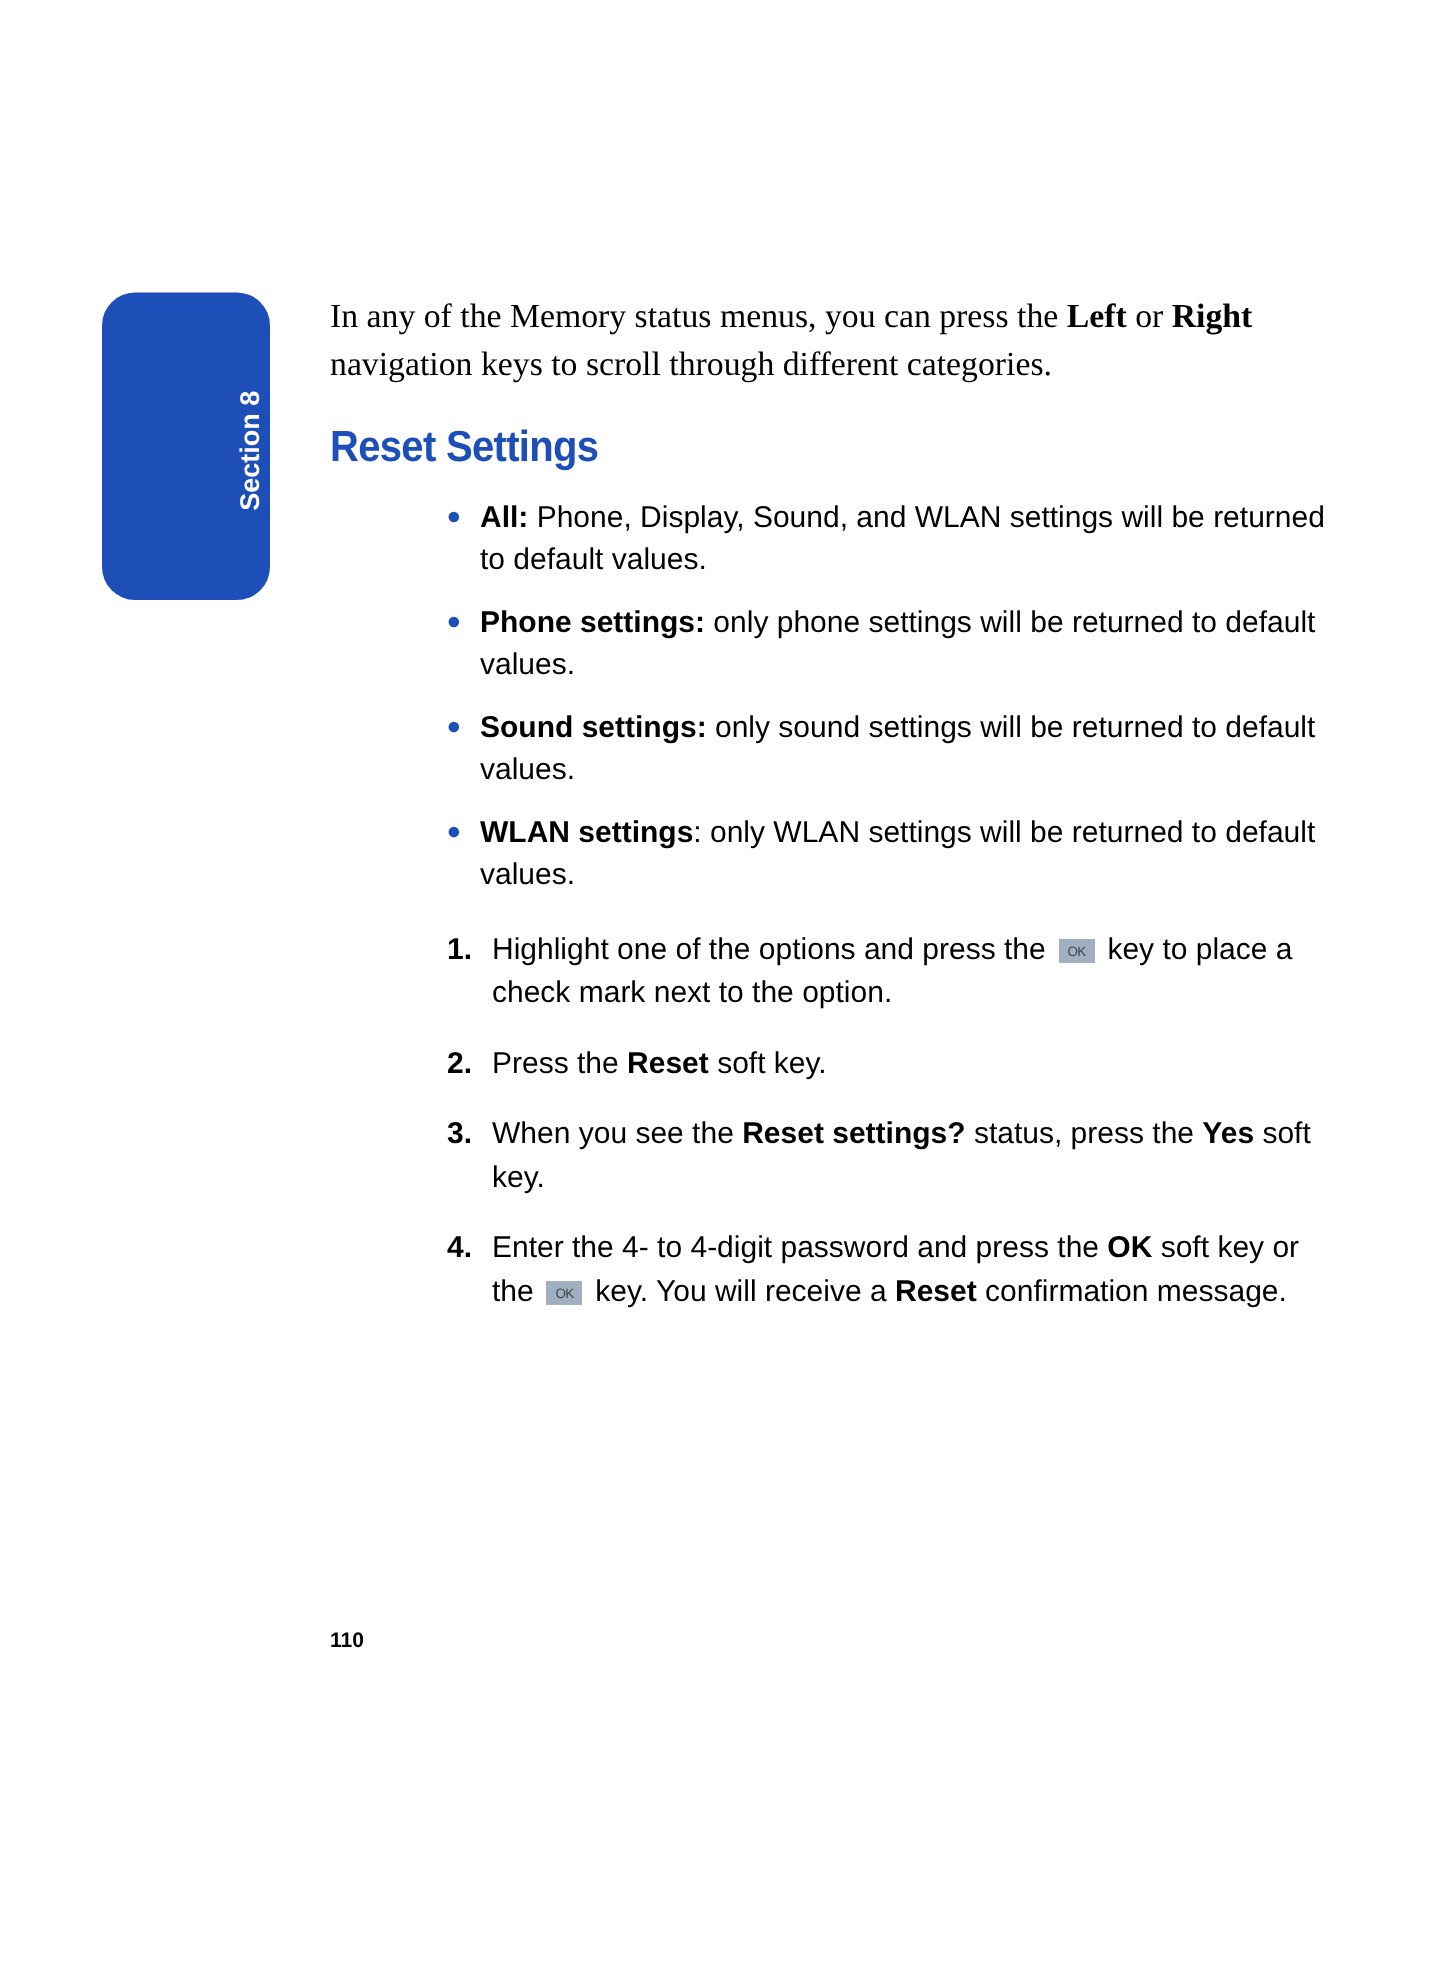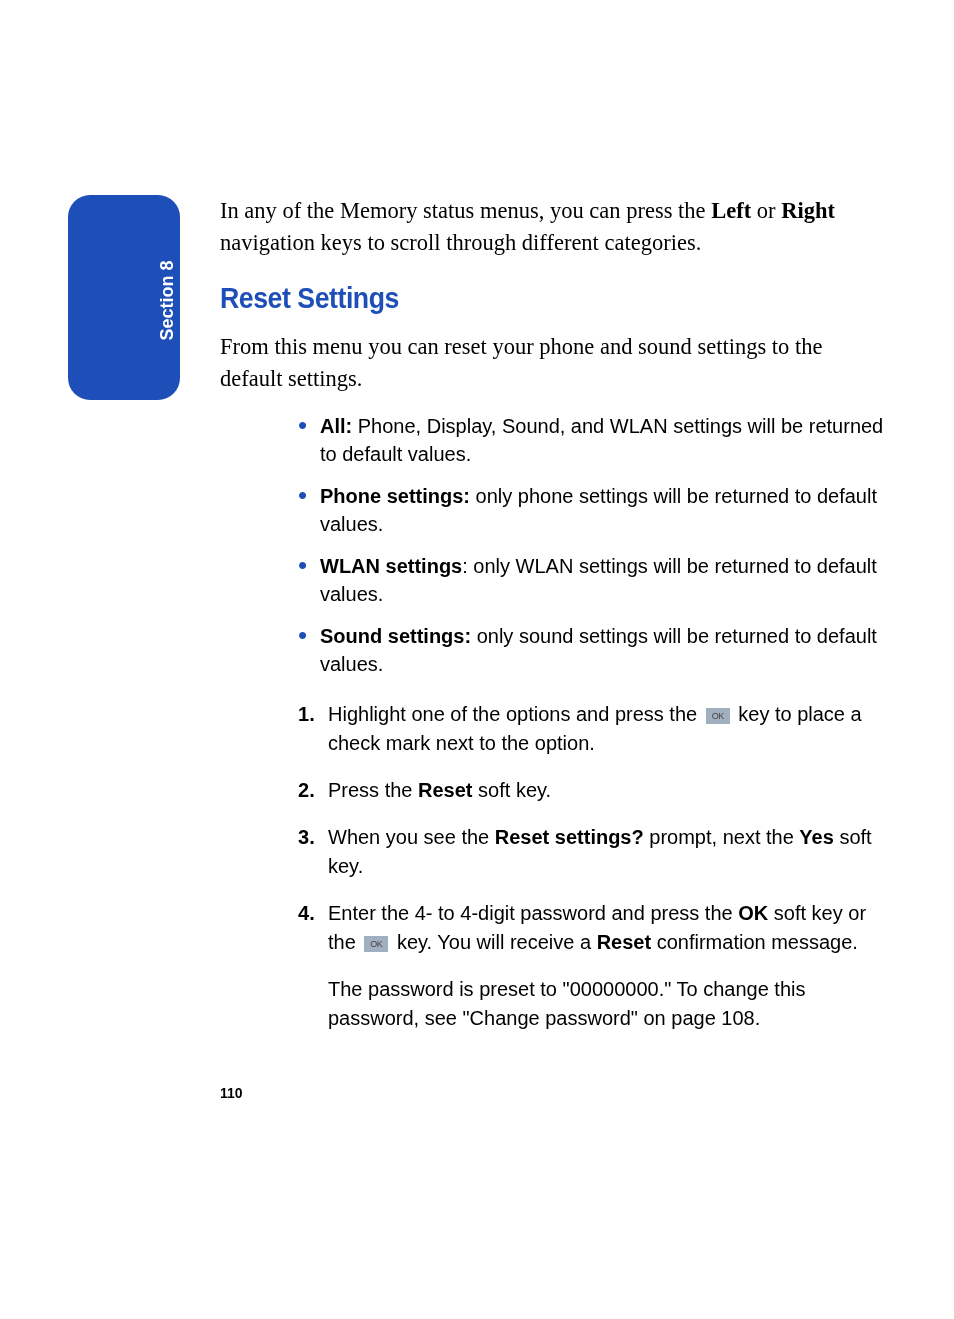--- a/index.html
+++ b/index.html
@@ -155,42 +155,40 @@
 <div class="tab-label">Section 8</div>
 
 <div class="page">
 
   <p class="intro">
     <span>In any of the Memory status menus, you can press the </span><span class="b">Left</span><span> or </span><span class="b">Right</span><span> navigation keys to scroll through different categories.</span>
   </p>
 
   <h2 class="heading">Reset Settings</h2>
 
-  <p class="para">From this menu you can reset your phone and sound settings to the default settings.</p>
 
   <ul class="bullets">
     <li><span class="label">All:</span><span> Phone, Display, Sound, and WLAN settings will be returned to default values.</span></li>
     <li><span class="label">Phone settings:</span><span> only phone settings will be returned to default values.</span></li>
+    <li><span class="label">Sound settings:</span><span> only sound settings will be returned to default values.</span></li>
     <li><span class="label">WLAN settings</span><span>: only WLAN settings will be returned to default values.</span></li>
-    <li><span class="label">Sound settings:</span><span> only sound settings will be returned to default values.</span></li>
   </ul>
 
 
   <ol class="steps">
     <li>
       <span>Highlight one of the options and press the </span><span class="ok-key">OK</span><span> key to place a check mark next to the option.</span>
     </li>
     <li>
       <span>Press the </span><span class="b">Reset</span><span> soft key.</span>
     </li>
     <li>
-      <span>When you see the </span><span class="b">Reset settings?</span><span> prompt, next the </span><span class="b">Yes</span><span> soft key.</span>
+      <span>When you see the </span><span class="b">Reset settings?</span><span> status, press the </span><span class="b">Yes</span><span> soft key.</span>
     </li>
     <li>
       <span>Enter the 4- to 4-digit password and press the </span><span class="b">OK</span><span> soft key or the </span><span class="ok-key">OK</span><span> key. You will receive a </span><span class="b">Reset</span><span> confirmation message.</span>
     </li>
   </ol>
 
-  <p class="step-note">The password is preset to "00000000." To change this password, see "Change password" on page 108.</p>
 
 </div>
 
 <div class="page-number">110</div>
 
 </body></html>

